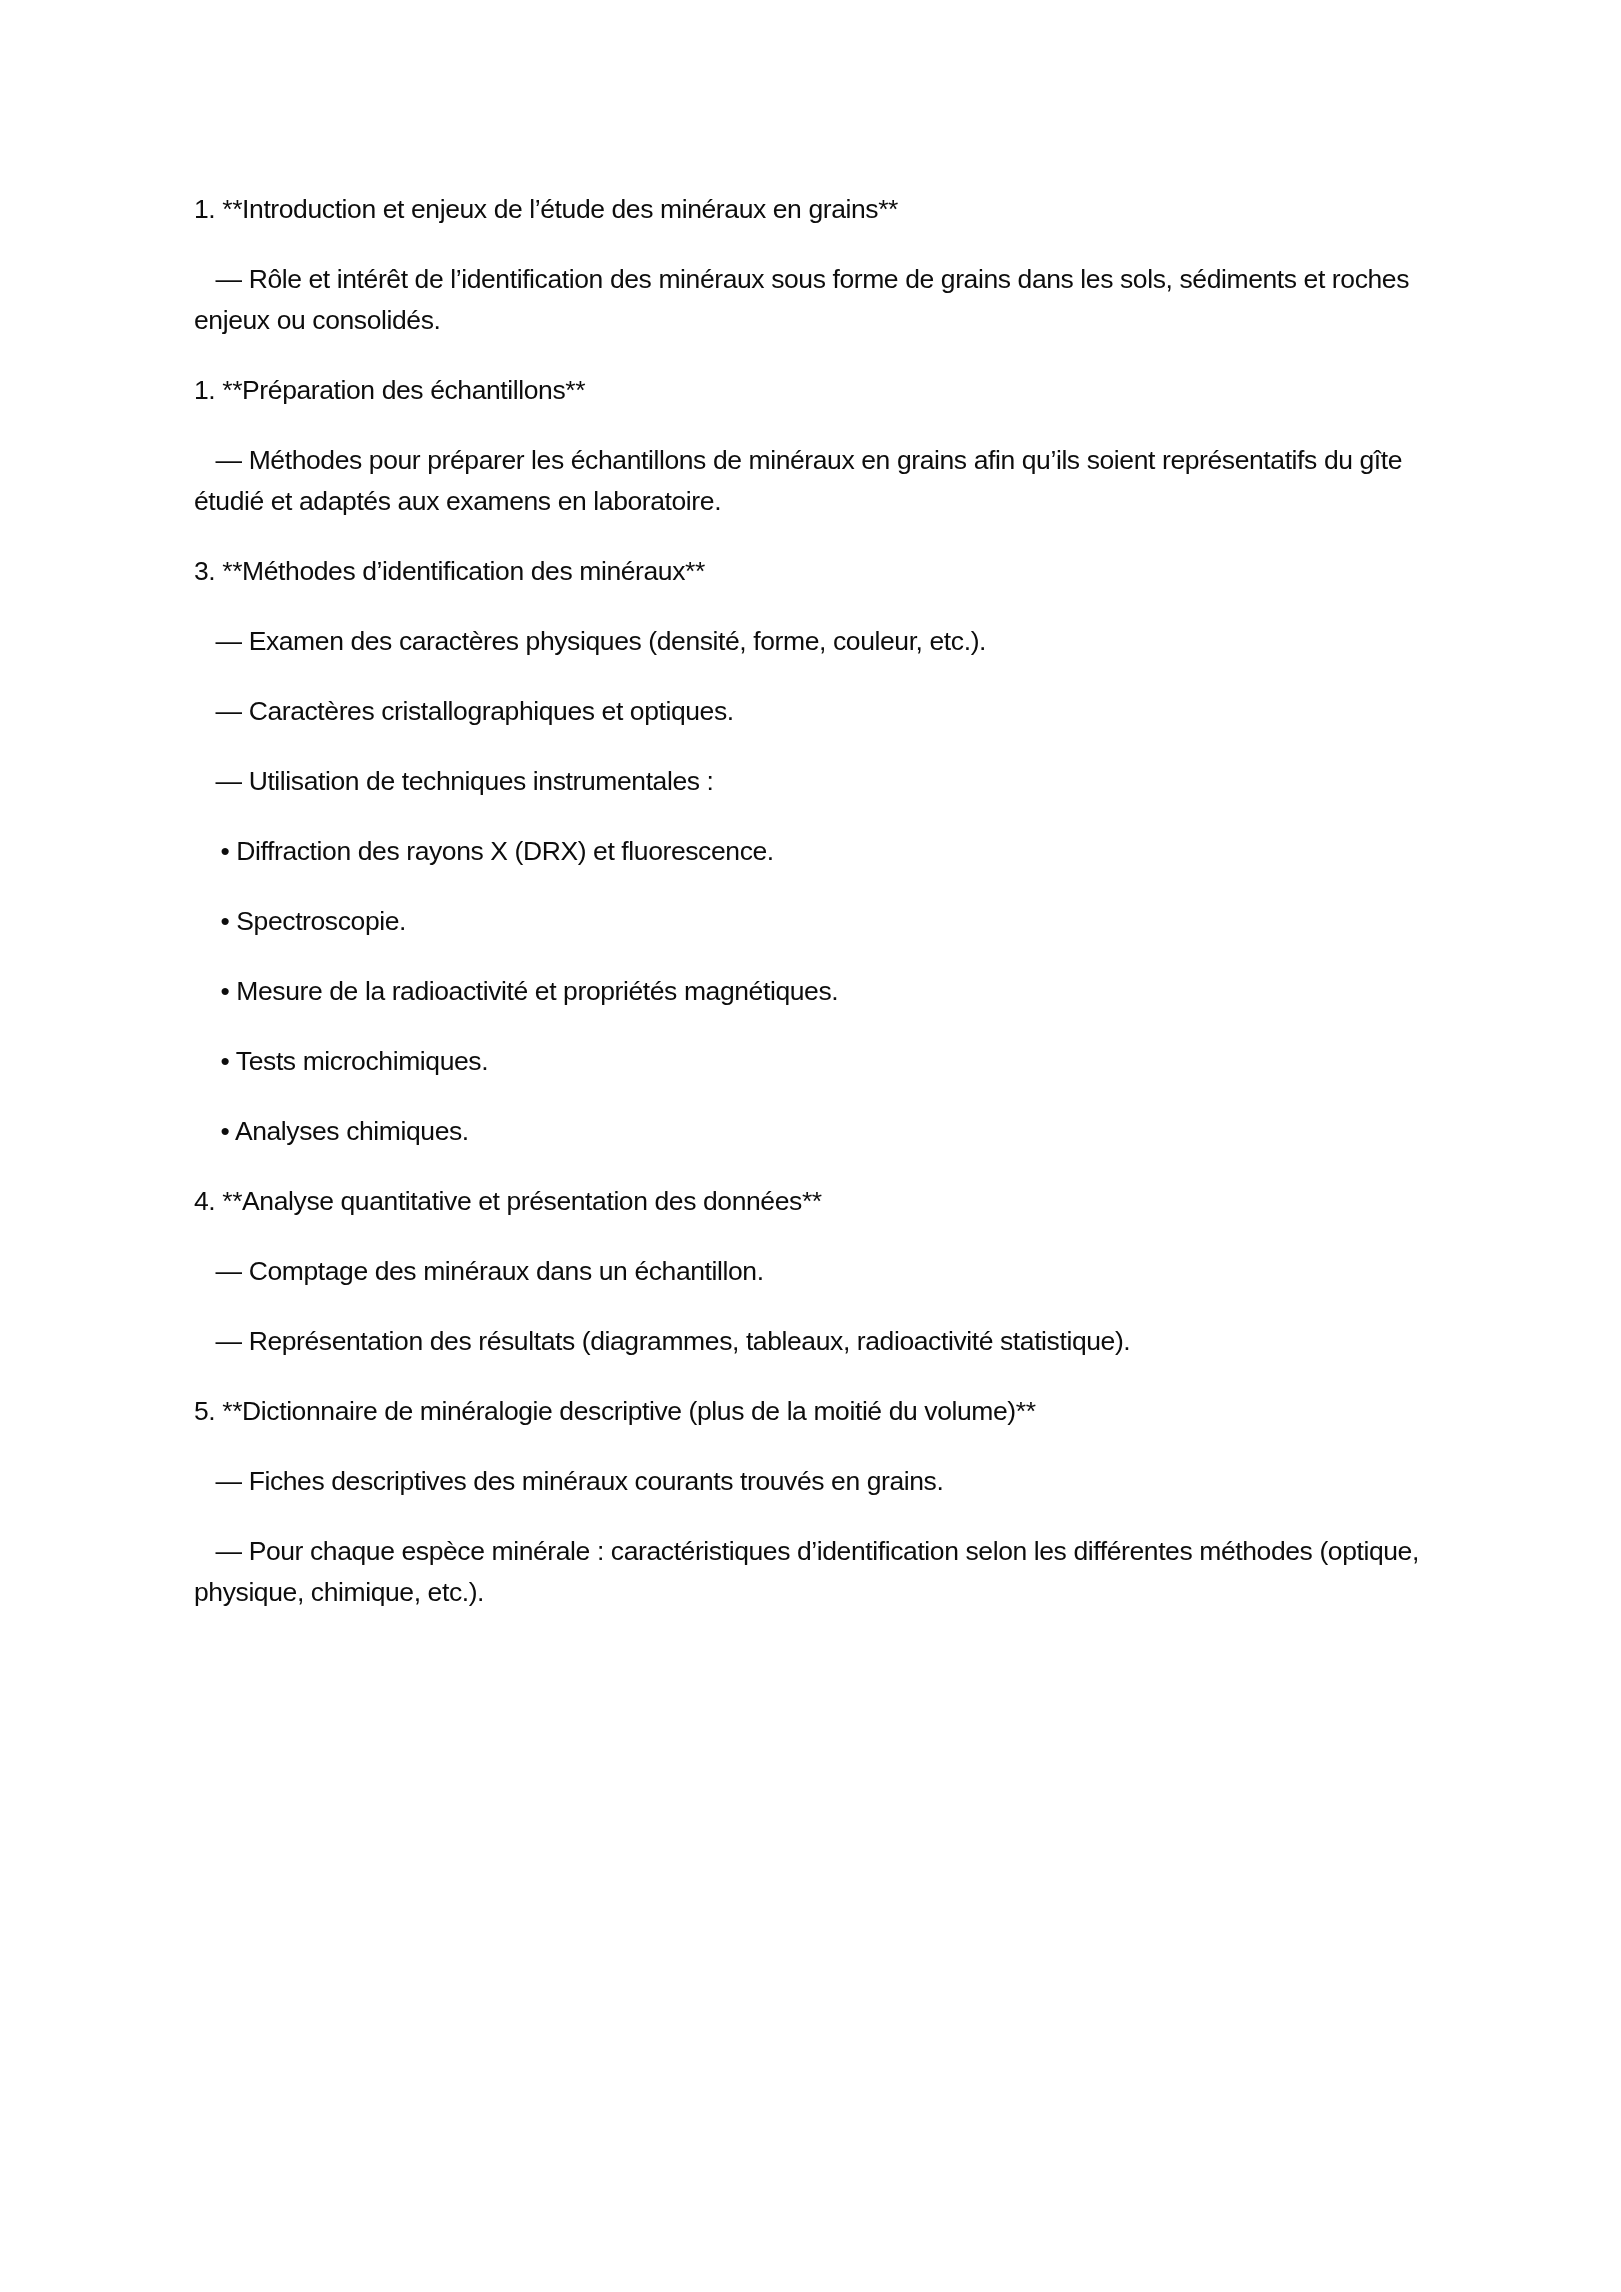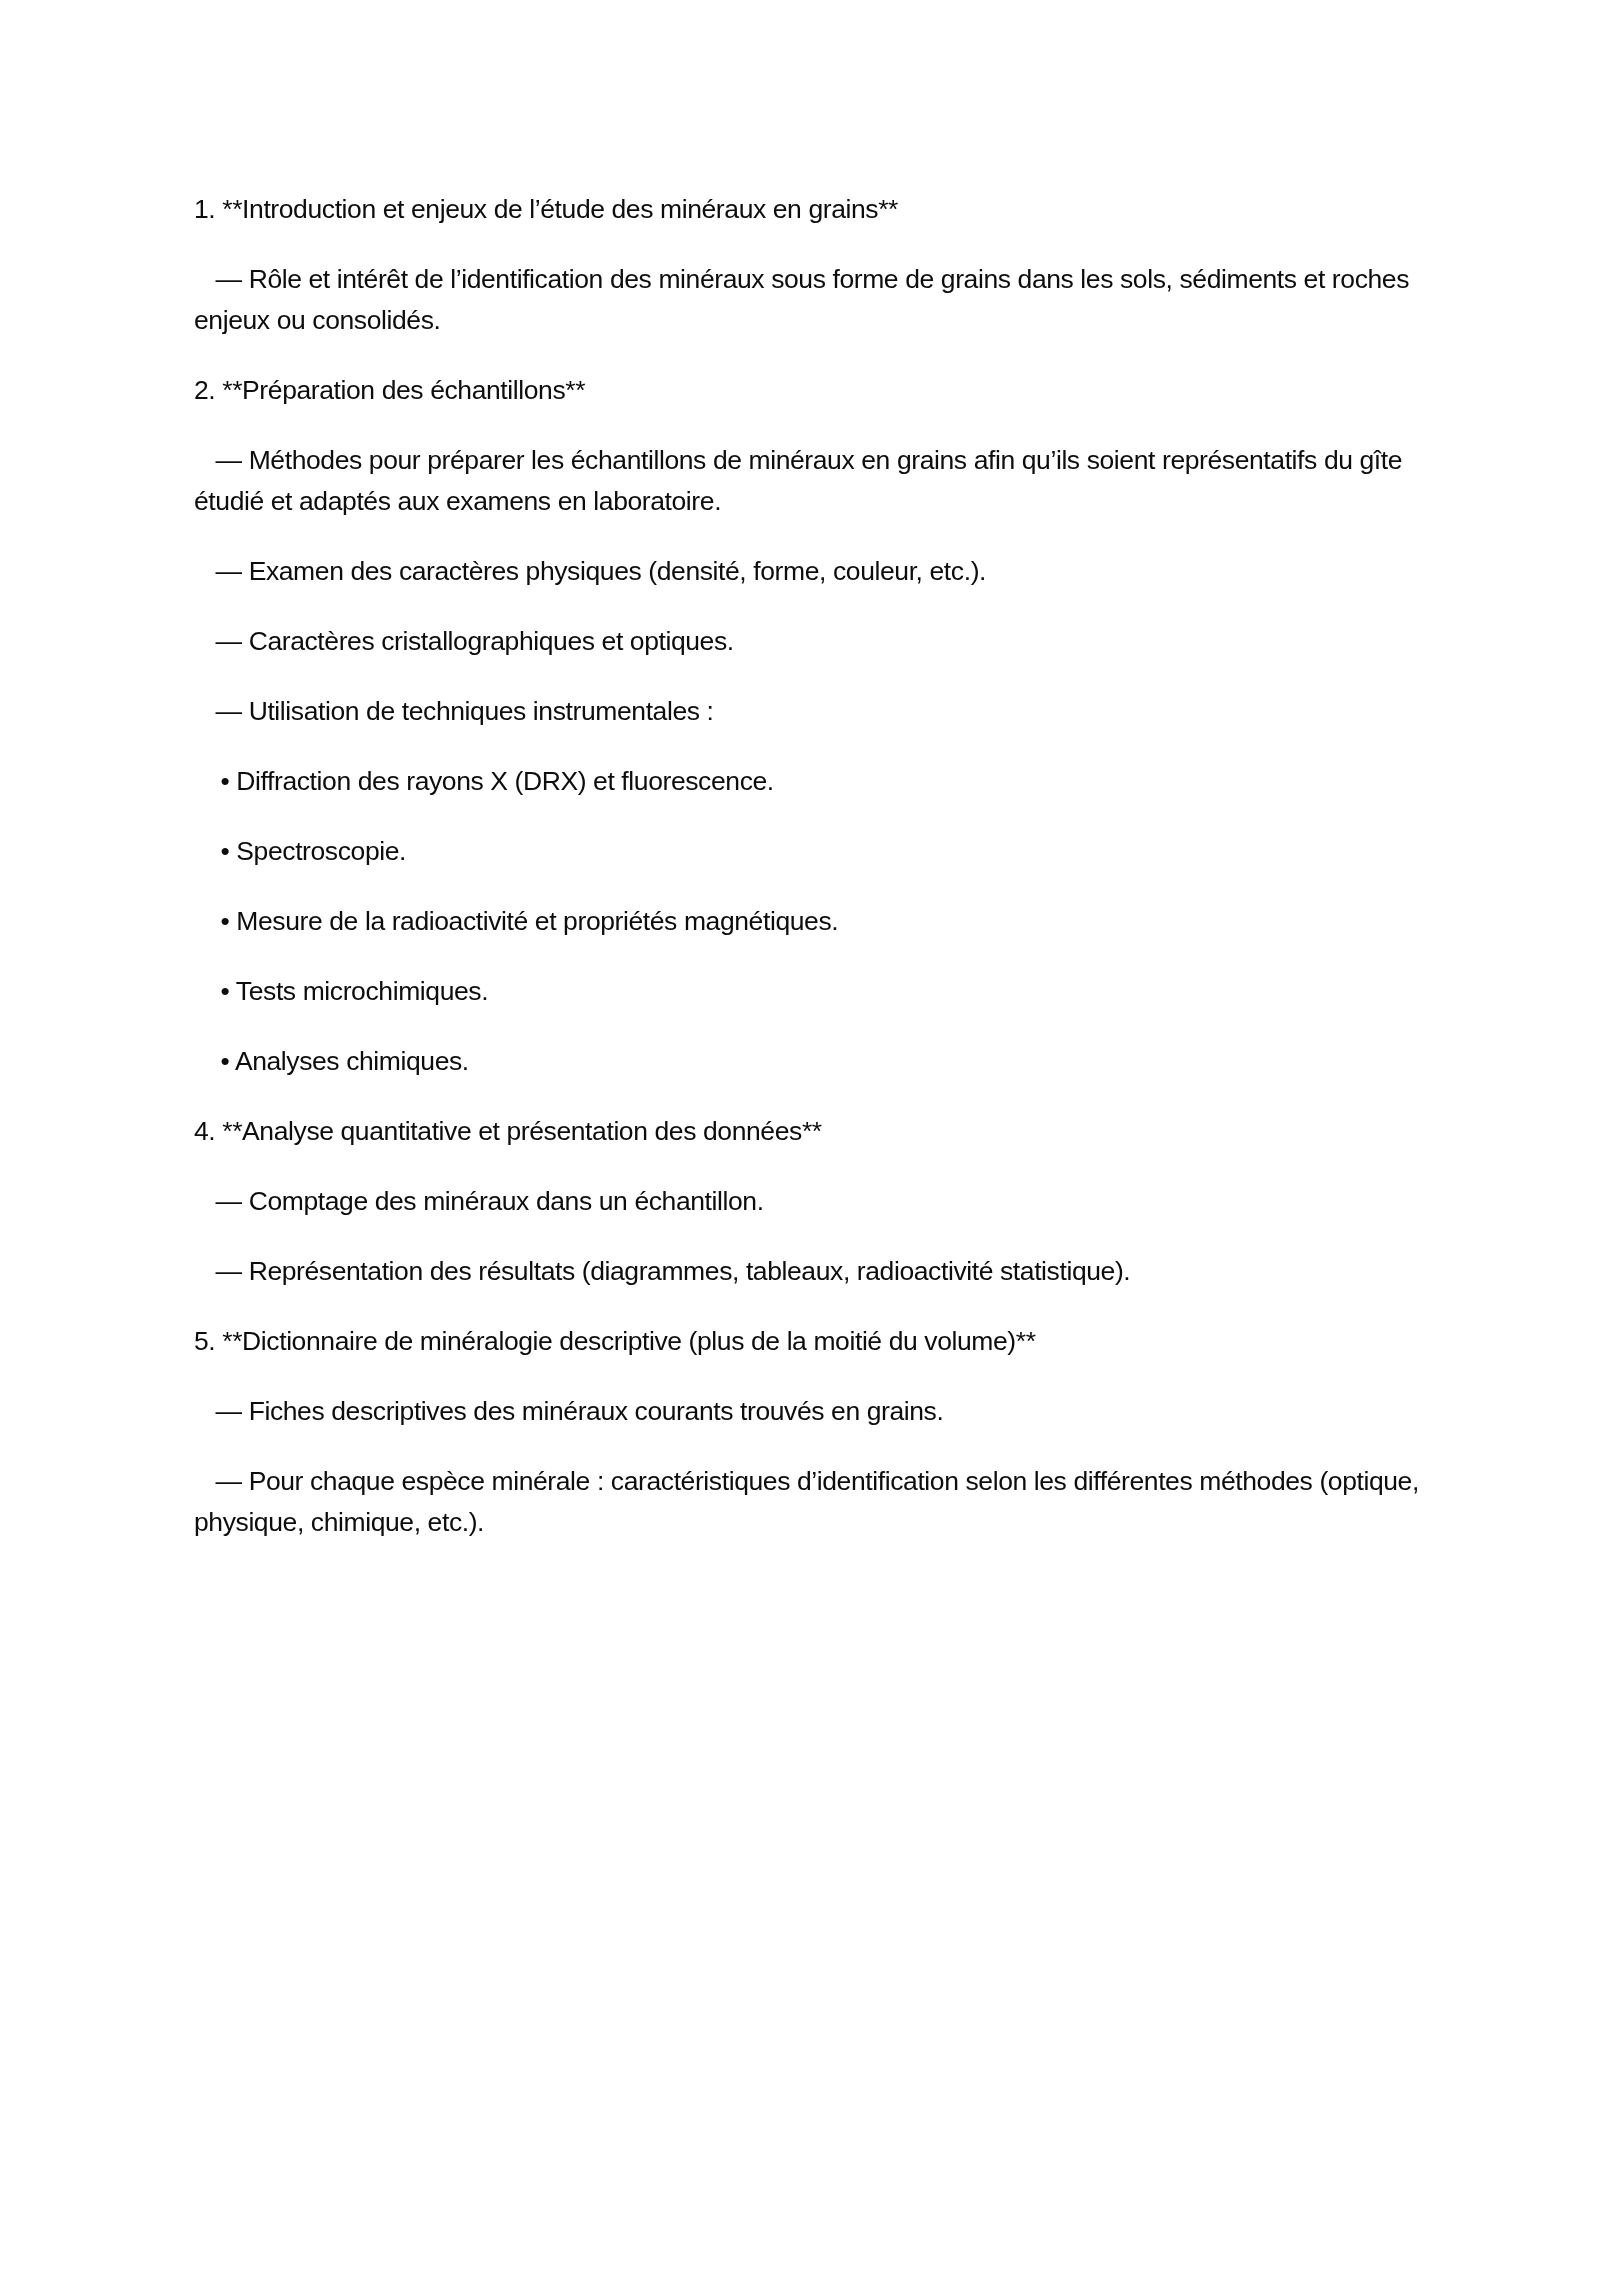--- a/index.html
+++ b/index.html
@@ -39,22 +39,23 @@
     text-indent: 26.5px;
   }
 </style>
 </head>
 <body>
 
 <main class="doc-page">
   <div class="doc-body" id="doc-body">
       <p class="numbered">1. **Introduction et enjeux de l’étude des minéraux en grains**</p>
       <p class="dash">— Rôle et intérêt de l’identification des minéraux sous forme de grains dans les sols, sédiments et roches enjeux ou consolidés.</p>
-      <p class="numbered">2. **Préparation des échantillons**</p>
+      <p class="numbered">1. **Préparation des échantillons**</p>
       <p class="dash">— Méthodes pour préparer les échantillons de minéraux en grains afin qu’ils soient représentatifs du gîte étudié et adaptés aux examens en laboratoire.</p>
+      <p class="numbered">3. **Méthodes d’identification des minéraux**</p>
       <p class="dash">— Examen des caractères physiques (densité, forme, couleur, etc.).</p>
       <p class="dash">— Caractères cristallographiques et optiques.</p>
       <p class="dash">— Utilisation de techniques instrumentales :</p>
       <p class="bullet">• Diffraction des rayons X (DRX) et fluorescence.</p>
       <p class="bullet">• Spectroscopie.</p>
       <p class="bullet">• Mesure de la radioactivité et propriétés magnétiques.</p>
       <p class="bullet">• Tests microchimiques.</p>
       <p class="bullet">• Analyses chimiques.</p>
       <p class="numbered">4. **Analyse quantitative et présentation des données**</p>
       <p class="dash">— Comptage des minéraux dans un échantillon.</p>

